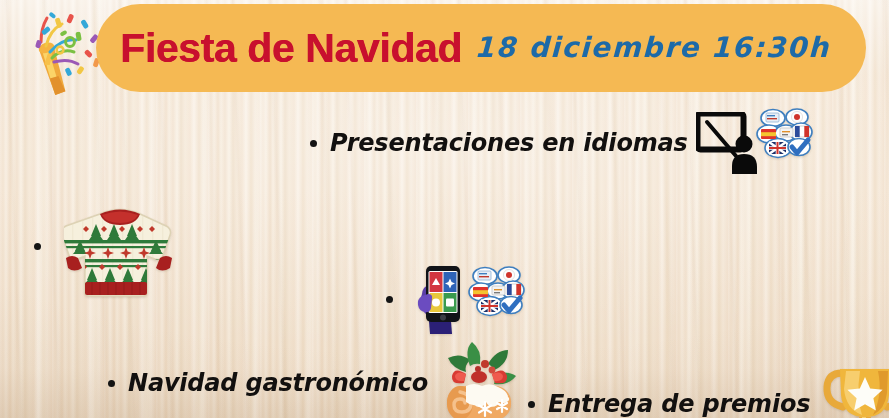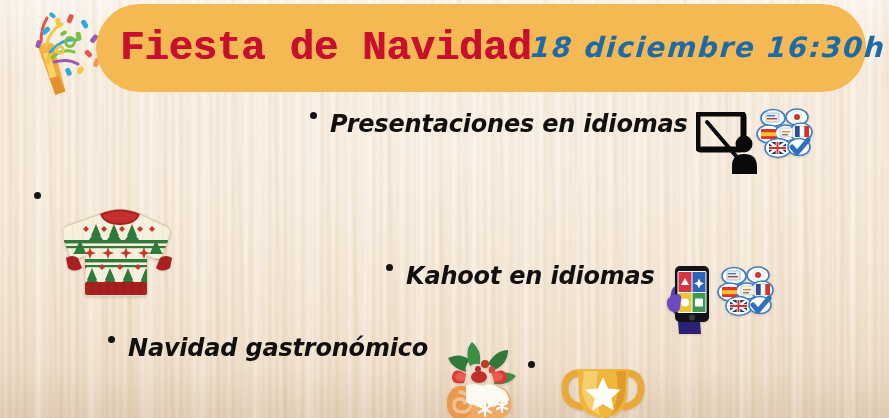--- a/index.html
+++ b/index.html
@@ -80,21 +80,21 @@
     height: 88px;
     background-color: #f5b953;
     border-radius: 44px;
     display: flex;
     align-items: center;
     justify-content: space-between;
     box-sizing: border-box;
     padding: 0 34px 0 24px;
   }
   #poster-title {
-    font-family: Liberation Mono, monospace;
+    font-family: Liberation Sans, sans-serif;
     font-weight: 700;
     font-size: 41px;
     line-height: 1;
     color: #c8102e;
     letter-spacing: -0.4px;
     white-space: nowrap;
     text-shadow: 0.5px 0 0 #c8102e;
   }
   #poster-date {
     font-family: "DejaVu Sans", sans-serif;
@@ -114,20 +114,21 @@
     left: 8px;
     top: 6px;
     width: 96px;
     height: 96px;
   }
 
   
   .row {
     position: absolute;
     display: flex;
+    align-items: center;
     white-space: nowrap;
   }
   .bullet-dot {
     width: 7px;
     height: 7px;
     border-radius: 50%;
     background: #141414;
     margin-right: 13px;
     flex: 0 0 auto;
   }
@@ -358,21 +359,20 @@
               <path d="M68 86 L68 99"></path>
               <path d="M76 86 L76 99"></path>
           </g>
         </svg>
       </span>
     </span>
   </div>
 
   <div class="row" id="row-kahoot">
     <span class="bullet-dot"></span>
-    <span class="row-label">Kahoot en idiomas</span>
     <span class="row-art">
       <span class="art-kahoot">
         <svg viewBox="0 0 58 70" width="58" height="70">
 
           <path d="M14 44 L36 44 L38 70 L16 70 Z" fill="#2b2076"></path>
 
           <path d="M8 30 q-4 10 2 18 q5 7 16 7 l10 0 q6 0 6 -7 l0 -20 q0 -6 -6 -6 l-22 0 q-5 0 -6 8 Z" fill="#5b3fa8"></path>
 
           <rect x="12" y="2" width="34" height="56" rx="5" fill="#111318"></rect>
           <rect x="14.5" y="7" width="29" height="42" rx="1.5" fill="#ffffff"></rect>
@@ -464,20 +464,21 @@
               <path d="M0 -6 L0 6 M-5 -3 L5 3 M-5 3 L5 -3"></path>
             </g>
           </g>
         </svg>
       </span>
     </span>
   </div>
 
   <div class="row" id="row-premios">
     <span class="bullet-dot"></span>
+    <span class="row-label">Entrega de premios</span>
     <span class="row-art">
       <span class="art-trophy">
         <svg viewBox="0 0 86 86" width="86" height="86">
 
           <path d="M20 12 q-14 0 -15 14 q-1 16 16 20" fill="none" stroke="#e8a93a" stroke-width="7" stroke-linecap="round"></path>
           <path d="M66 12 q14 0 15 14 q1 16 -16 20" fill="none" stroke="#e8a93a" stroke-width="7" stroke-linecap="round"></path>
 
           <path d="M18 8 L68 8 L67 34 q-2 22 -24 22 q-22 0 -24 -22 Z" fill="#f0b63c"></path>
           <path d="M24 10 L38 10 q-4 26 2 44 q-16 -6 -18 -26 Z" fill="#f7ce6e"></path>
           <path d="M56 10 L66 10 L65 32 q-2 16 -14 22 q10 -20 5 -44 Z" fill="#e09a2c"></path>

